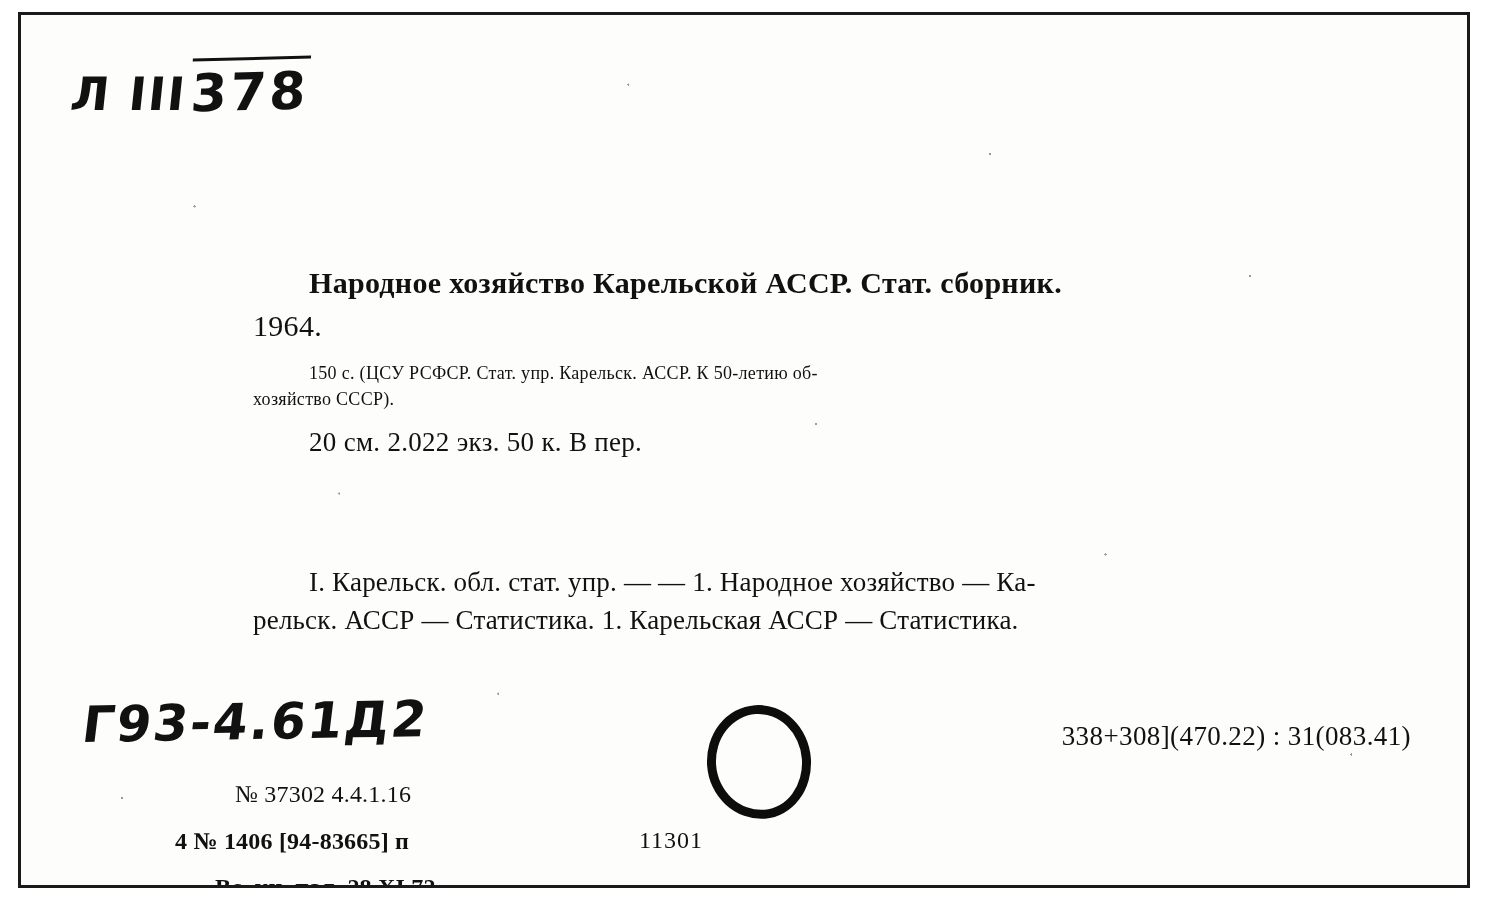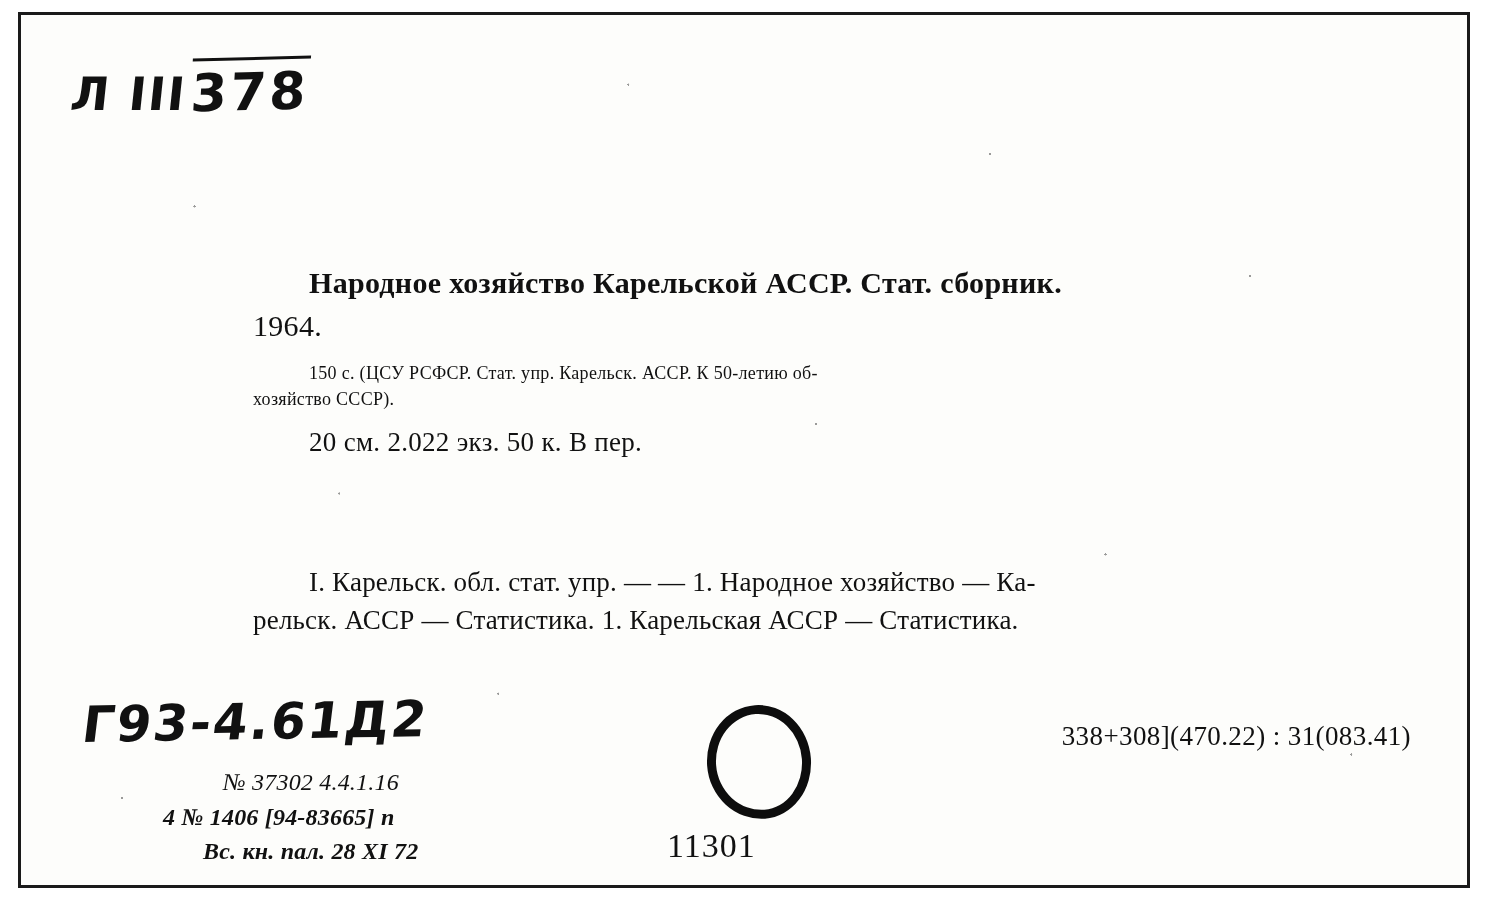--- a/index.html
+++ b/index.html
@@ -117,43 +117,42 @@
 
   
   #footer {
     position: absolute;
     left: 120px;
     top: 748px;
     font-size: 24px;
     line-height: 1.28;
     letter-spacing: .2px;
   }
-  #footer p { margin: 4px; font-style: italic; }
+  #footer p { margin: 16px; }
   #footer .f1 { padding-left: 78px; }
   #footer .f2 { padding-left: 18px; font-weight: 600; }
   #footer .f3 { padding-left: 58px; font-weight: 600; }
 
   
   #stamp {
     position: absolute;
     left: 686px;
     top: 690px;
     width: 86px;
     height: 96px;
     border: 9px solid #0d0d0d;
     border-radius: 50% 50% 48% 52% / 50% 50% 50% 50%;
     transform: rotate(-4deg);
   }
   #stamp-code {
     position: absolute;
     left: 618px;
     top: 812px;
-    font-size: 34px;
+    font-size: 24px;
     letter-spacing: 1px;
-    margin-left: 28px;
   }
 
   
   #udc {
     position: absolute;
     right: 56px;
     top: 706px;
     font-size: 27px;
     letter-spacing: .4px;
     white-space: nowrap;

